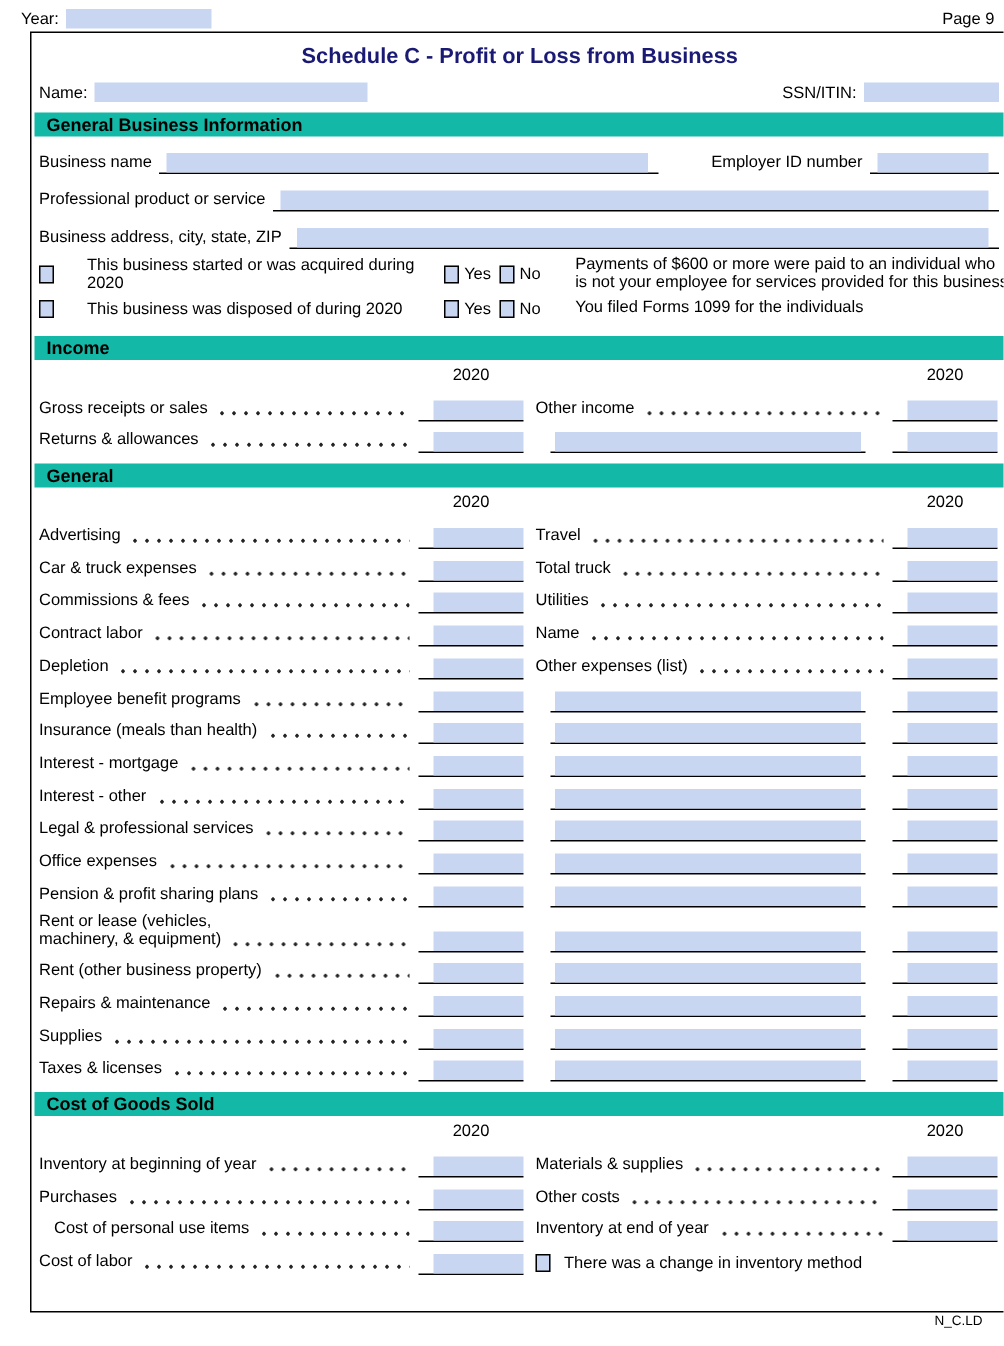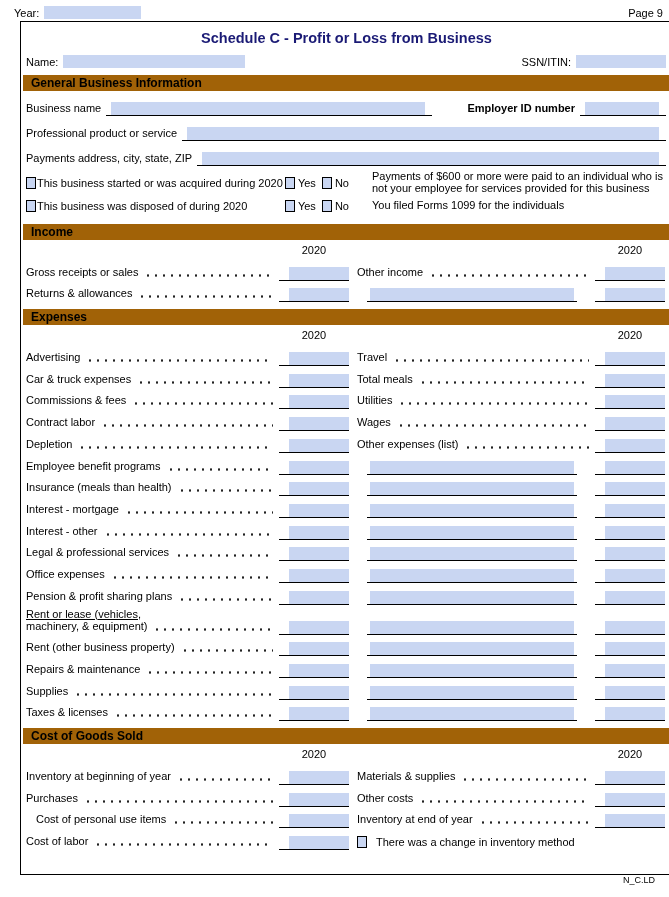--- a/index.html
+++ b/index.html
@@ -13,39 +13,39 @@
   .formbox { position:absolute; left:20px; top:21px; width:653px; height:854px; border:1.6px solid #000; overflow:hidden; }
   .formcode { position:absolute; top:875px; right:14px; font-size:9px; }
 
   .title { text-align:center; margin-top:8px; font-size:14.5px; font-weight:bold; color:#1a1a75; }
 
   .name-row { display:flex; align-items:center; margin-top:9px; padding:0 6px 0 5px; }
   .name-fill { width:182px; height:13px; background:#c9d6f2; margin-left:5px; }
   .ssn-fill { width:90px; height:13px; background:#c9d6f2; margin-left:5px; }
   .spacer { flex:1; }
 
-  .bar { margin:7px 2px 0 2px; height:16px; background:#a16207; display:flex; align-items:center; padding-left:8px; font-size:12px; font-weight:bold; }
+  .bar { margin:7px 2px 0 2px; height:16px; background:#14b8a6; display:flex; align-items:center; padding-left:8px; font-size:12px; font-weight:bold; }
 
   
   .field { border-bottom:1.4px solid #000; height:15px; display:flex; align-items:flex-end; }
   .fill { background:#c9d6f2; height:13px; flex:1; }
   .money .fill { margin-left:10px; }
   .mid .fill { margin:0 3px; }
   .txt .fill { margin:0 7px 0 5px; }
 
   .frow { display:flex; align-items:flex-end; height:25px; padding:0 6px 0 5px; }
   .frow .lbl { padding-bottom:2px; white-space:nowrap; }
   .frow .field { flex:1; margin-left:5px; }
   .frow .field.ein { flex:0 0 86px; }
-  .frow .lbl.ein-l { margin-left:35px;font-weight:bold; }
+  .frow .lbl.ein-l { margin-left:35px; }
 
   .chk-area { margin-top:5px; }
   .chk-row { display:flex; align-items:center; height:23px; padding-left:5px; }
   .cb { width:10px; height:12px; border:1.6px solid #000; background:#c9d6f2; flex:0 0 auto; }
-  .chk-row .main-lbl { margin-left:1px; width:252px; }
+  .chk-row .main-lbl { margin-left:22px; width:252px; }
   .yn { display:flex; align-items:center; }
   .yn span { margin:0 6px 0 3px; }
   .yn span:last-child { margin-right:12px; }
   .side-text { margin-left:11px; width:305px; line-height:11.5px; }
 
   
   .g-row { display:grid; grid-template-columns:253px 70px 8px 10px 210px 18px 70px; align-items:end; height:21.7px; padding-left:5px; }
   .g-row.tall { height:30px; }
   .yr-row { height:19px; align-items:center; font-weight:normal; }
   .yr-row .y1 { grid-column:2; text-align:center; }
@@ -54,21 +54,21 @@
   .lc.ind { padding-left:10px; }
   .lt { white-space:nowrap; }
   .ld { flex:1; height:9px; margin:0 6px 0 6px; align-self:flex-end;
         background-image:radial-gradient(circle, #222 1px, rgba(0,0,0,0) 1.3px);
         background-size:8px 9px; background-repeat:repeat-x; background-position:0 2px; }
   .f1 { grid-column:2; }
   .rl { grid-column:4/7; display:flex; align-items:baseline; padding-bottom:3px; overflow:hidden; }
   .f2 { grid-column:5; }
   .f3 { grid-column:7; }
   .lc.stack { display:block; padding-bottom:0; }
-  .lc.stack .line1 { display:block; line-height:12px;text-decoration:underline; }
+  .lc.stack .line1 { display:block; line-height:12px; }
   .lc.stack .line2 { display:flex; align-items:baseline; line-height:12px; padding-bottom:3px; }
   .cogs-chk { grid-column:4/8; display:flex; align-items:center; padding-bottom:2px; }
   .cogs-chk span { margin-left:9px; }
 </style>
 </head>
 <body>
 
 <div class="topbar">
   <span>Year:</span>
   <div class="yr-fill"></div>
@@ -101,21 +101,21 @@
   </div>
 
   <div class="frow">
     <span class="lbl">Professional product or service</span>
     <div class="field txt">
         <div class="fill"></div>
       </div>
   </div>
 
   <div class="frow">
-    <span class="lbl">Payments address, city, state, ZIP</span>
+    <span class="lbl">Business address, city, state, ZIP</span>
     <div class="field txt">
         <div class="fill"></div>
       </div>
   </div>
 
   <div class="chk-area">
     <div class="chk-row">
       <div class="cb"></div>
       <span class="main-lbl">This business started or was acquired during 2020</span>
       <div class="yn">
@@ -169,21 +169,21 @@
         <div class="fill"></div>
       </div>
     <div class="f2 field mid">
         <div class="fill"></div>
       </div>
     <div class="f3 field money">
         <div class="fill"></div>
       </div>
   </div>
 
-  <div class="bar">Expenses</div>
+  <div class="bar">General</div>
   <div class="g-row yr-row">
     <span class="y1">2020</span>
     <span class="y2">2020</span>
   </div>
 
   <div class="g-row">
     <div class="lc">
         <span class="lt">Advertising</span>
         <span class="ld"></span>
       </div>
@@ -200,21 +200,21 @@
   </div>
   <div class="g-row">
     <div class="lc">
         <span class="lt">Car &amp; truck expenses</span>
         <span class="ld"></span>
       </div>
     <div class="f1 field money">
         <div class="fill"></div>
       </div>
     <div class="rl">
-        <span class="lt">Total meals</span>
+        <span class="lt">Total truck</span>
         <span class="ld"></span>
       </div>
     <div class="f3 field money">
         <div class="fill"></div>
       </div>
   </div>
   <div class="g-row">
     <div class="lc">
         <span class="lt">Commissions &amp; fees</span>
         <span class="ld"></span>
@@ -232,21 +232,21 @@
   </div>
   <div class="g-row">
     <div class="lc">
         <span class="lt">Contract labor</span>
         <span class="ld"></span>
       </div>
     <div class="f1 field money">
         <div class="fill"></div>
       </div>
     <div class="rl">
-        <span class="lt">Wages</span>
+        <span class="lt">Name</span>
         <span class="ld"></span>
       </div>
     <div class="f3 field money">
         <div class="fill"></div>
       </div>
   </div>
   <div class="g-row">
     <div class="lc">
         <span class="lt">Depletion</span>
         <span class="ld"></span>

